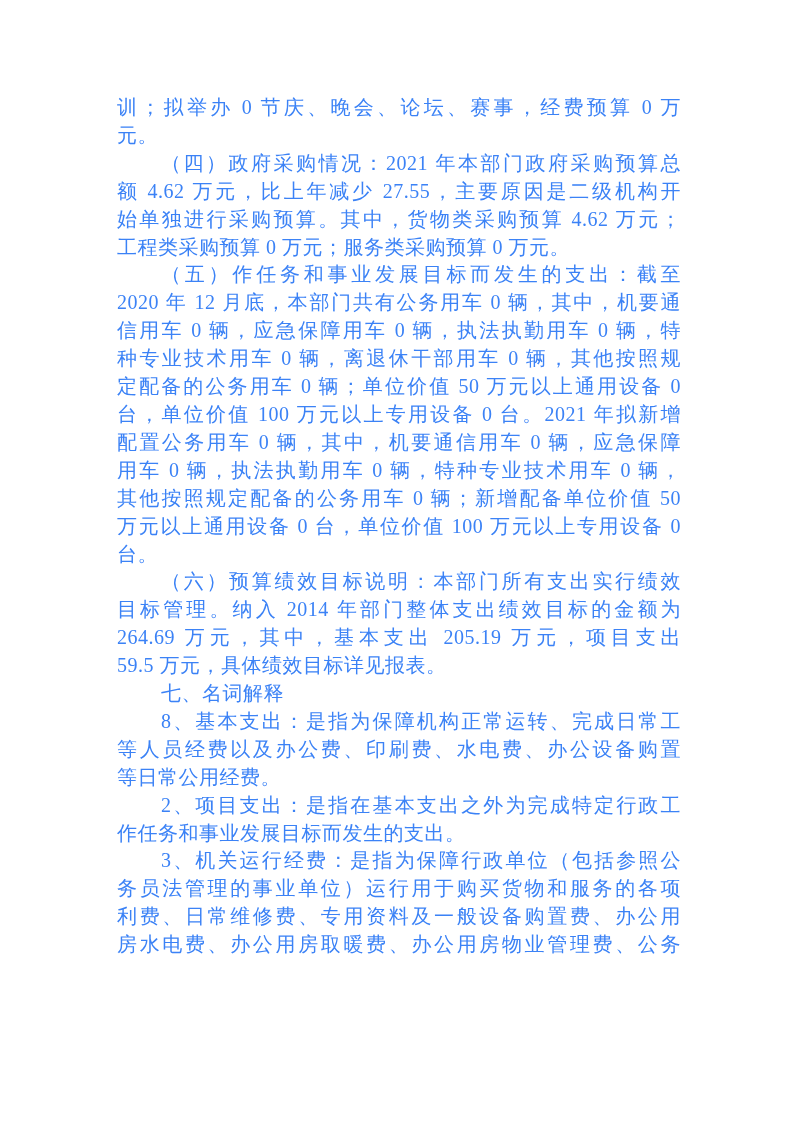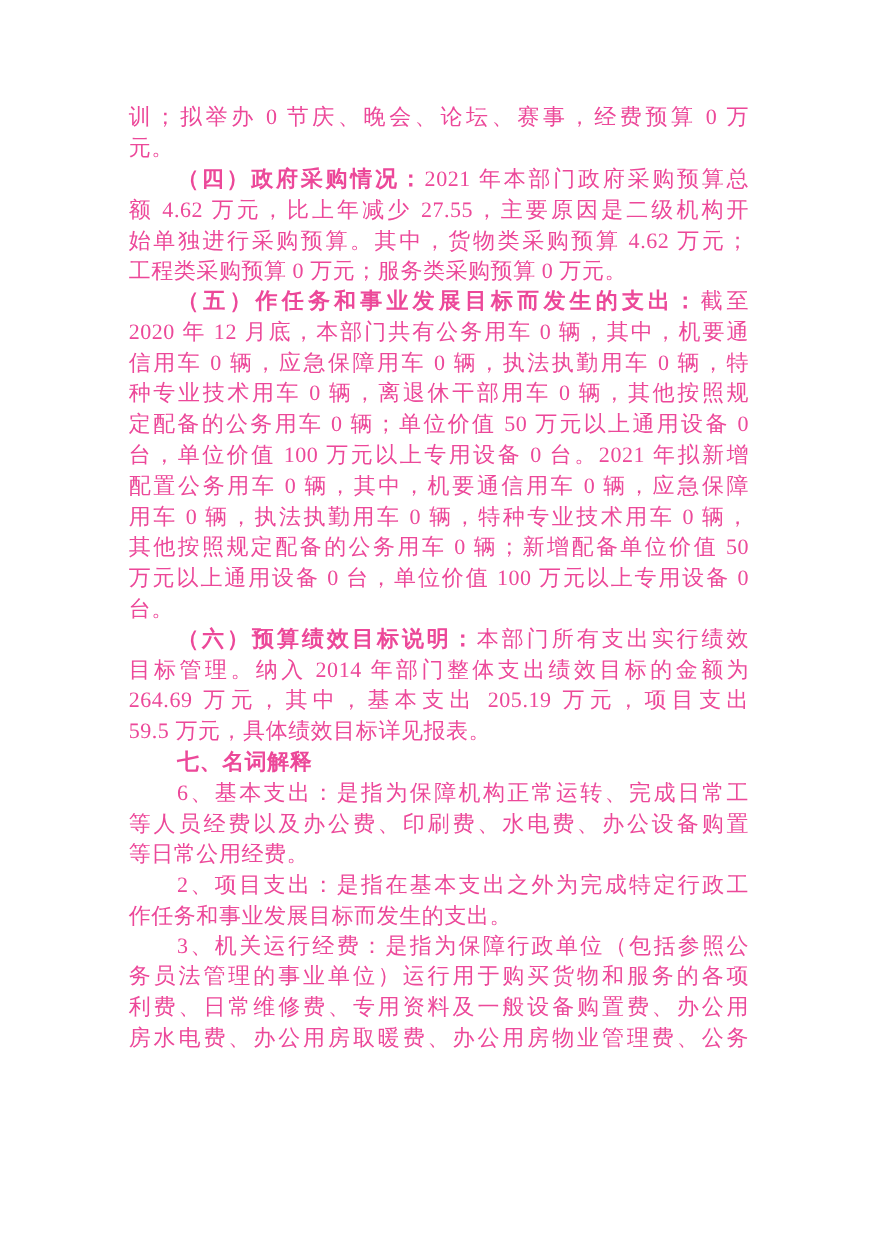--- a/index.html
+++ b/index.html
@@ -7,21 +7,21 @@
     padding: 0;
     background: #ffffff;
   }
   .page {
     position: relative;
     width: 793px;
     height: 1122px;
     background: #ffffff;
     overflow: hidden;
     font-family: "Liberation Serif", "DejaVu Serif", serif;
-    color: #ec4899;
+    color: #3b82f6;
   }
   .doc-body {
     position: absolute;
     top: 94px;
     left: 117px;
     right: 112px;
     font-size: 20px;
     line-height: 27.9px;
     letter-spacing: 0.5px;
   }
@@ -29,21 +29,21 @@
     text-align: justify;
     text-align-last: left;
   }
   .line.fill {
     text-align-last: justify;
   }
   .line.indent {
     text-indent: 44px;
   }
   .bold {
-    font-weight: bold;
+    font-weight: normal;
     font-family: "Liberation Sans", "DejaVu Sans", sans-serif;
   }
 </style>
 </head>
 <body>
 
 <div class="page">
   <div class="doc-body">
       <div class="line fill">训；拟举办 0 节庆、晚会、论坛、赛事，经费预算 0 万</div>
       <div class="line">元。</div>
@@ -60,21 +60,21 @@
       <div class="line fill">配置公务用车 0 辆，其中，机要通信用车 0 辆，应急保障</div>
       <div class="line fill">用车 0 辆，执法执勤用车 0 辆，特种专业技术用车 0 辆，</div>
       <div class="line fill">其他按照规定配备的公务用车 0 辆；新增配备单位价值 50</div>
       <div class="line fill">万元以上通用设备 0 台，单位价值 100 万元以上专用设备 0</div>
       <div class="line">台。</div>
       <div class="line indent fill"><span class="bold">（六）预算绩效目标说明：</span>本部门所有支出实行绩效</div>
       <div class="line fill">目标管理。纳入 2014 年部门整体支出绩效目标的金额为</div>
       <div class="line fill">264.69 万元，其中，基本支出 205.19 万元，项目支出</div>
       <div class="line">59.5 万元，具体绩效目标详见报表。</div>
       <div class="line indent"><span class="bold">七、名词解释</span></div>
-      <div class="line indent fill">6、基本支出：是指为保障机构正常运转、完成日常工</div>
+      <div class="line indent fill">8、基本支出：是指为保障机构正常运转、完成日常工</div>
       <div class="line fill">等人员经费以及办公费、印刷费、水电费、办公设备购置</div>
       <div class="line">等日常公用经费。</div>
       <div class="line indent fill">2、项目支出：是指在基本支出之外为完成特定行政工</div>
       <div class="line">作任务和事业发展目标而发生的支出。</div>
       <div class="line indent fill">3、机关运行经费：是指为保障行政单位（包括参照公</div>
       <div class="line fill">务员法管理的事业单位）运行用于购买货物和服务的各项</div>
       <div class="line fill">利费、日常维修费、专用资料及一般设备购置费、办公用</div>
       <div class="line fill">房水电费、办公用房取暖费、办公用房物业管理费、公务</div>
     </div>
 </div>

